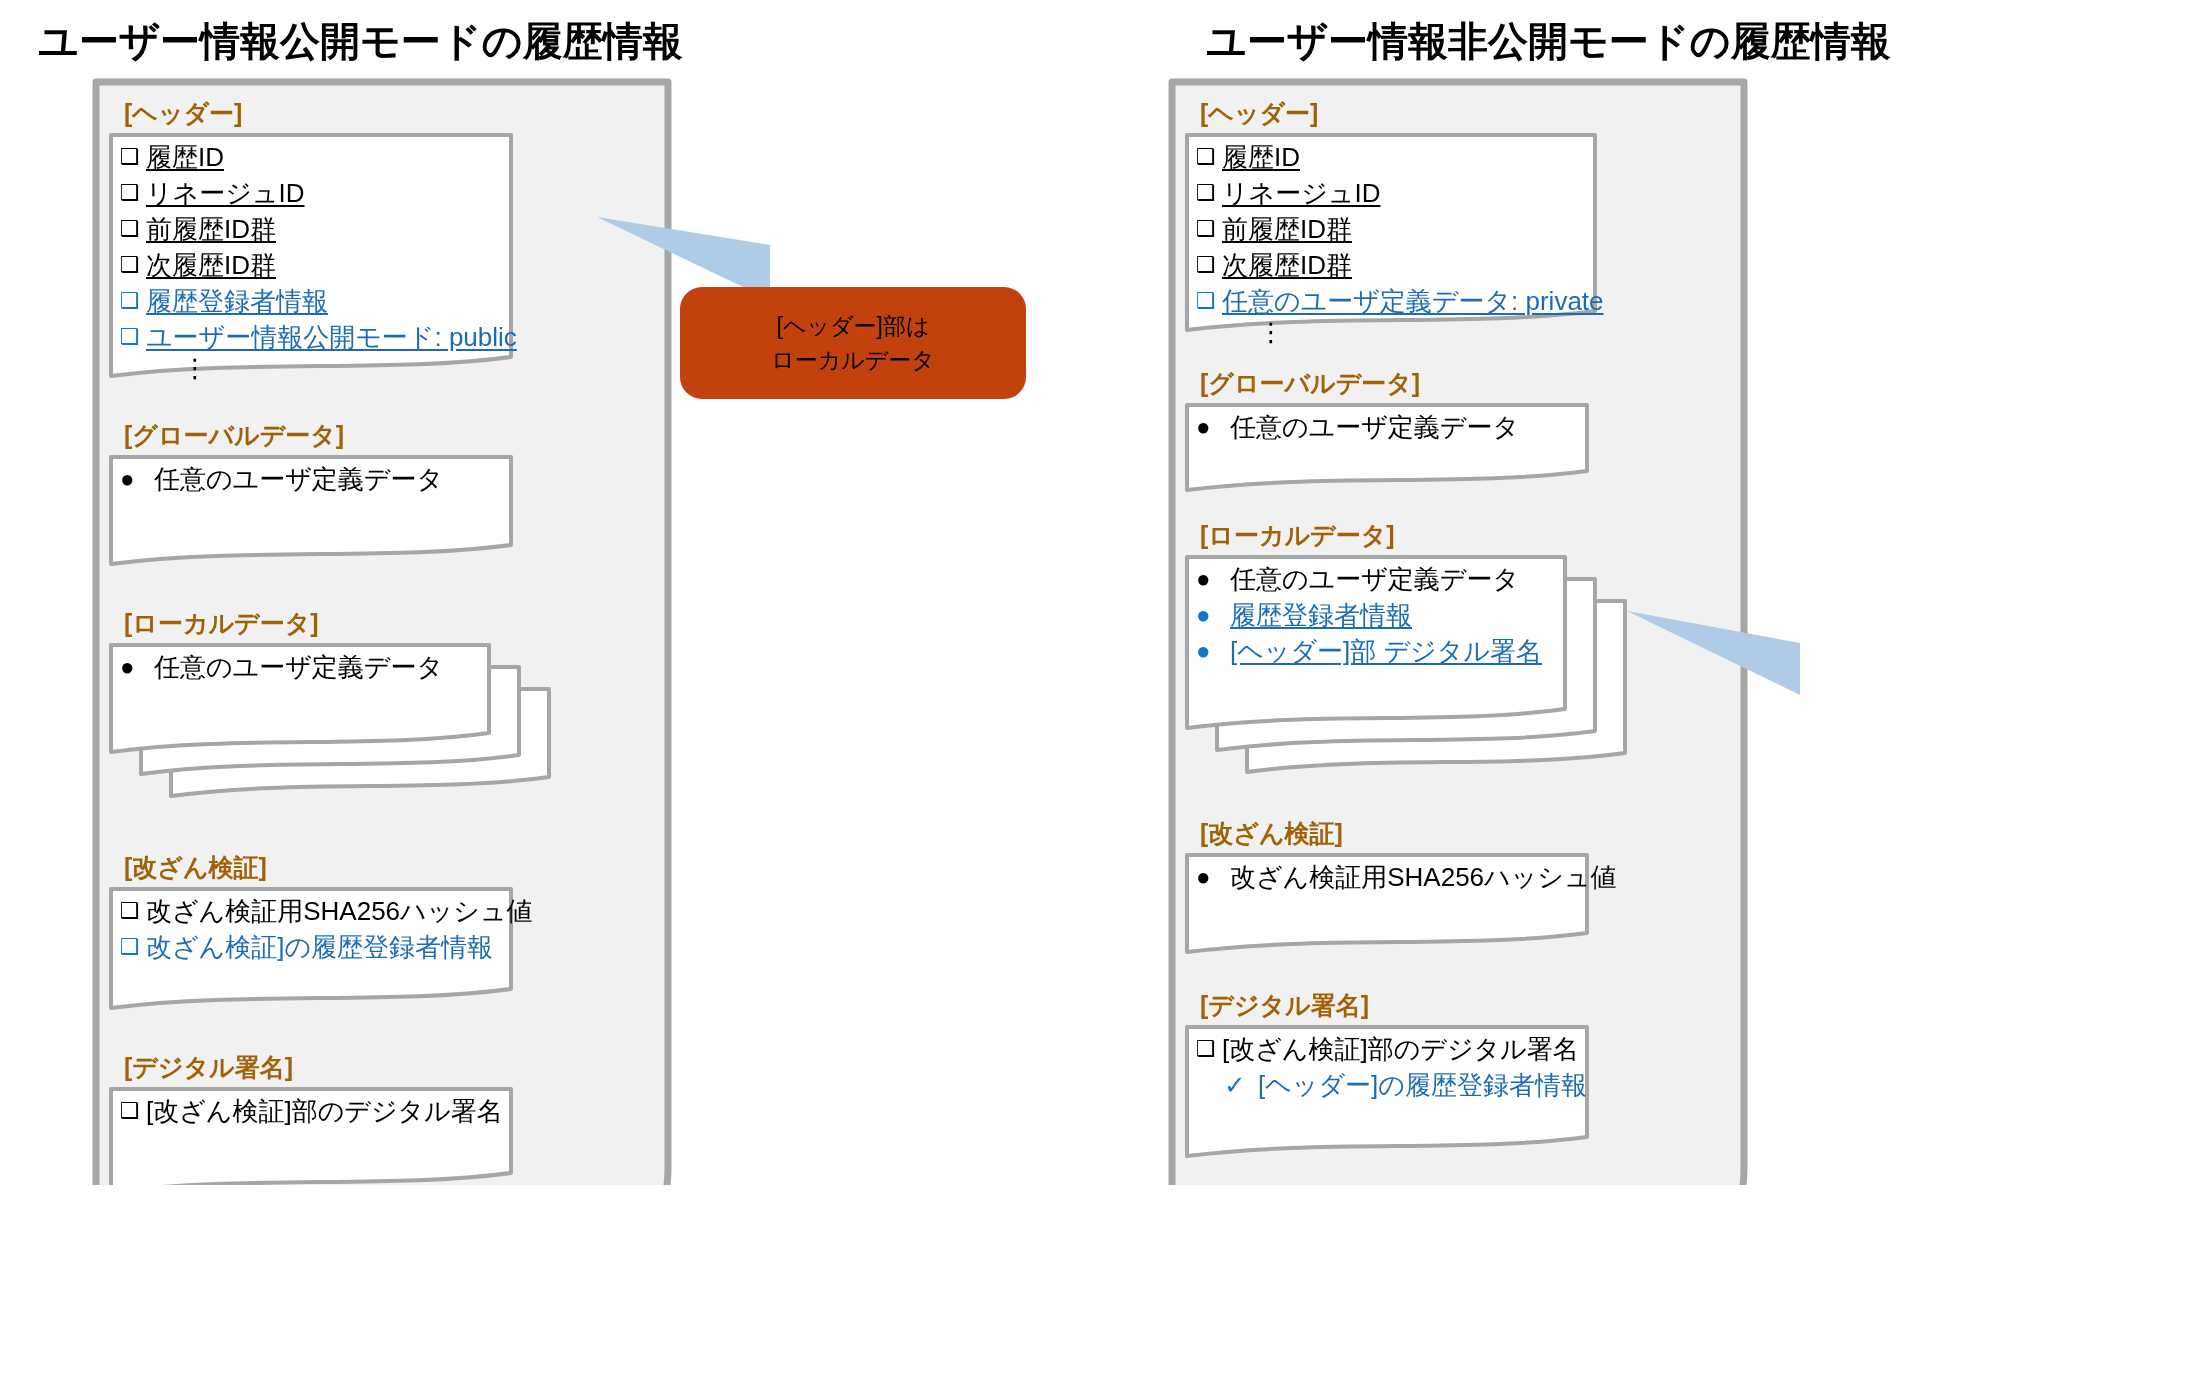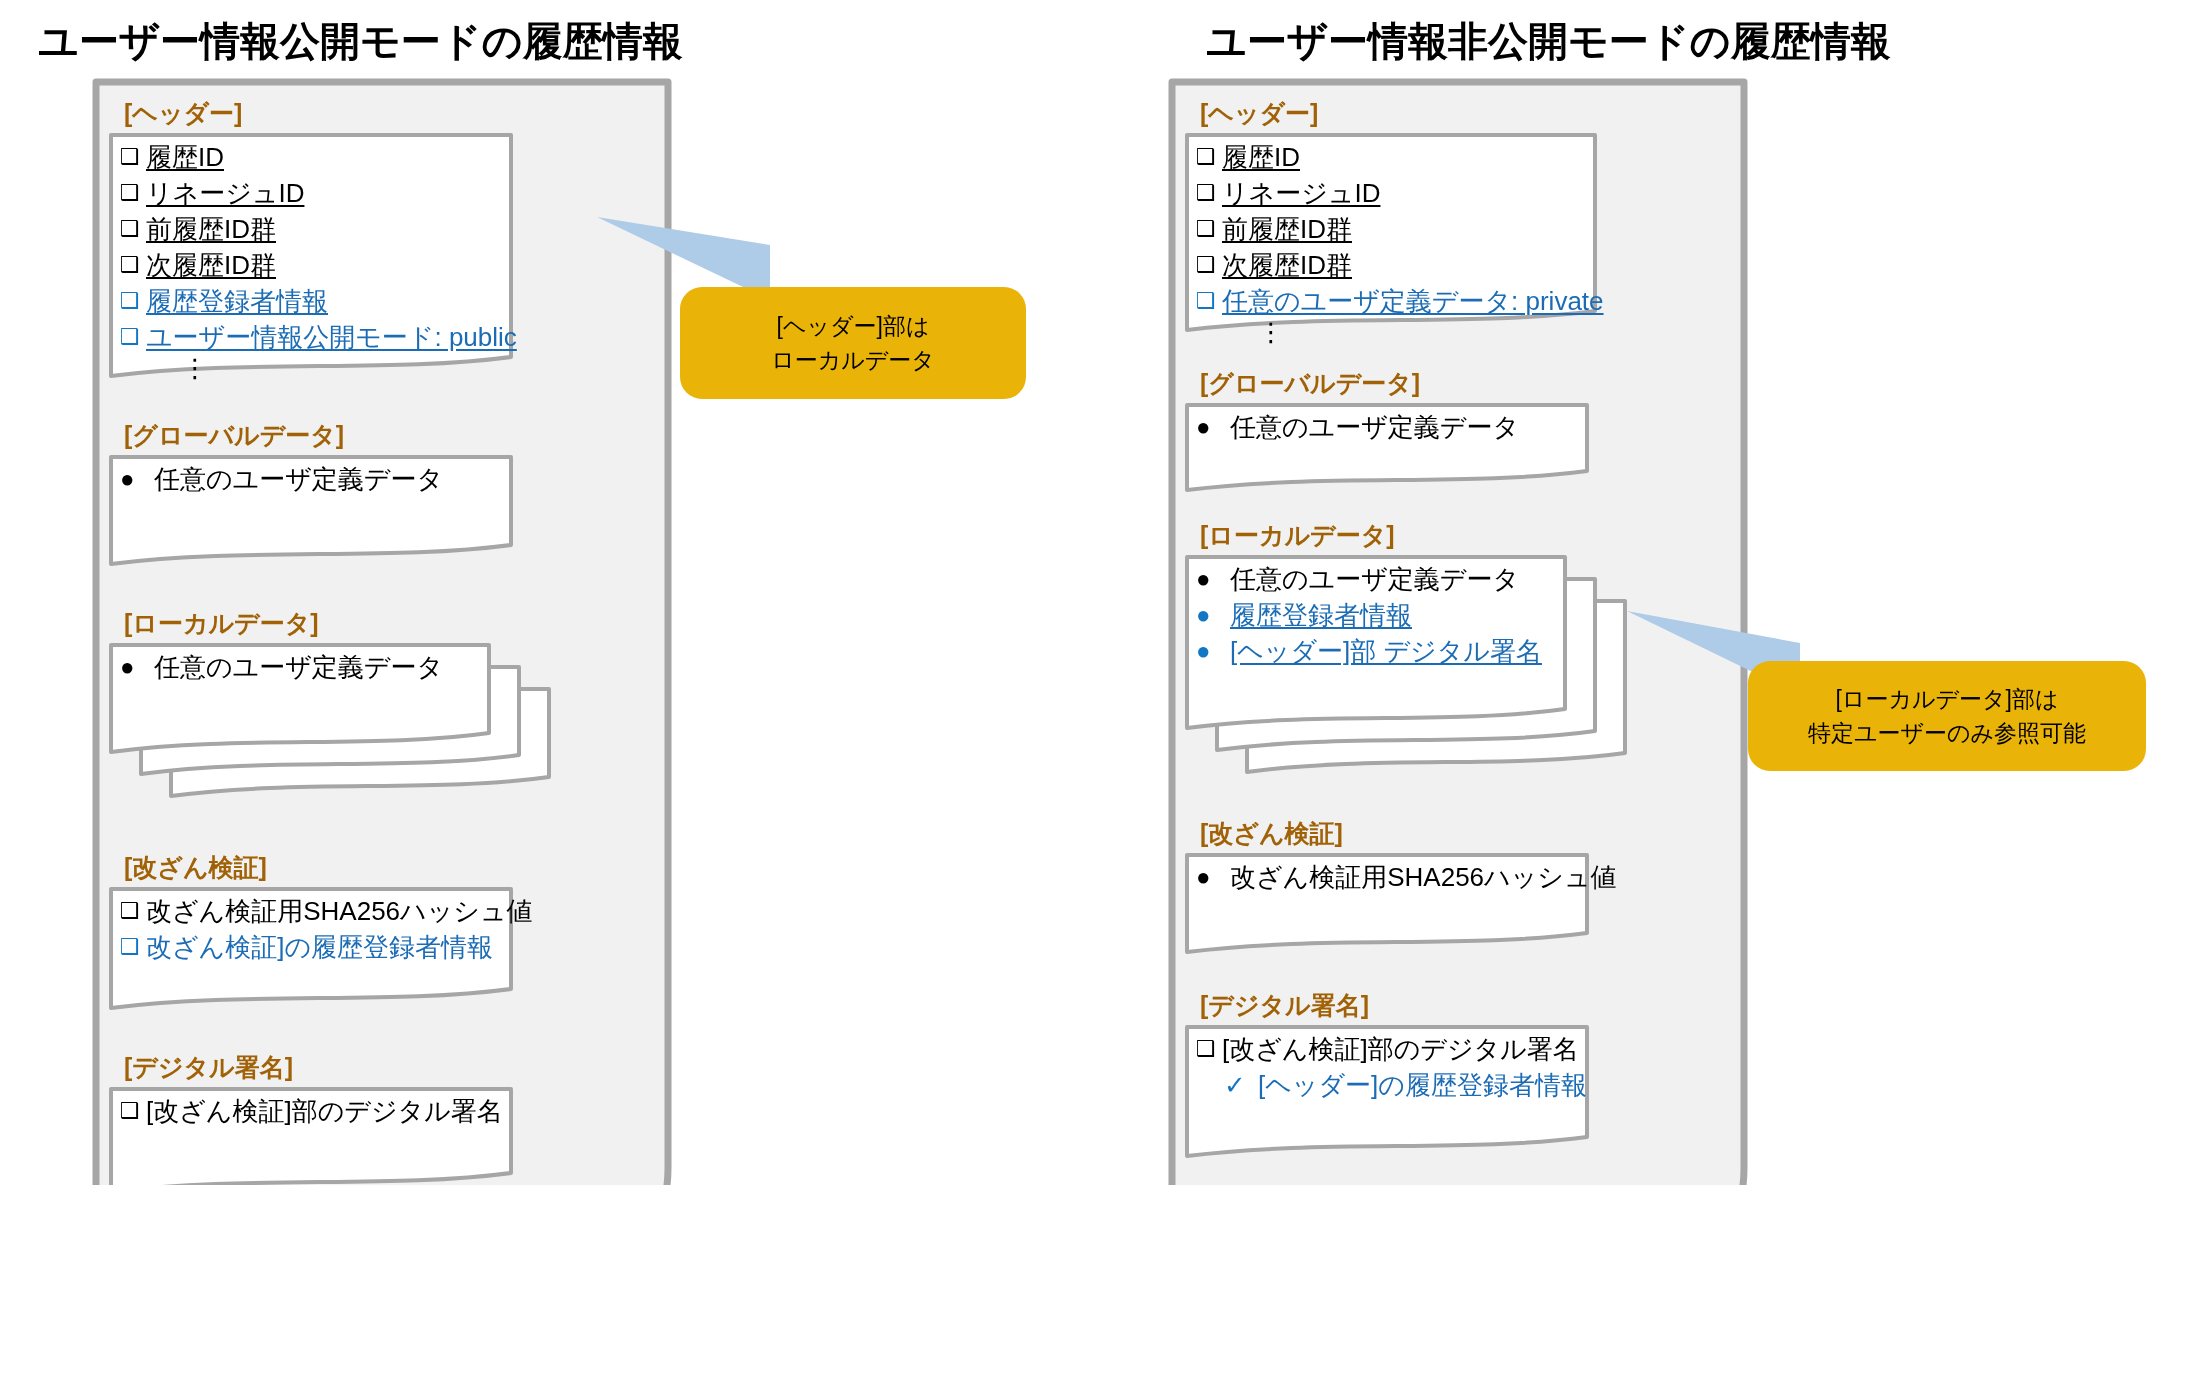--- a/index.html
+++ b/index.html
@@ -90,21 +90,21 @@
     line-height: 26px;
     color: #000;
     padding-left: 62px;
     letter-spacing: 0;
   }
 
   
   .callout {
     position: absolute;
     z-index: 6;
-    background: #eab308;
+    background: #c2410c;
     border-radius: 22px;
     color: #000000;
     font-size: 23px;
     line-height: 34px;
     text-align: center;
     display: flex;
     flex-direction: column;
     align-items: center;
     justify-content: center;
   }
@@ -386,18 +386,14 @@
           </div>
         </div>
       </div>
     </div>
 
   <div class="callout-tail" style="left:1625px; top:595px;">
     <svg width="180" height="130" viewBox="0 0 180 130">
       <path d="M2,16 L175,100 L175,48 Z" fill="#AECBE8"></path>
     </svg>
   </div>
-  <div class="callout" id="right-callout" style="left:1748px; top:661px; width:398px; height:110px;">
-    <span>[ローカルデータ]部は</span>
-    <span>特定ユーザーのみ参照可能</span>
-  </div>
 
 </div>
 
 </body></html>

